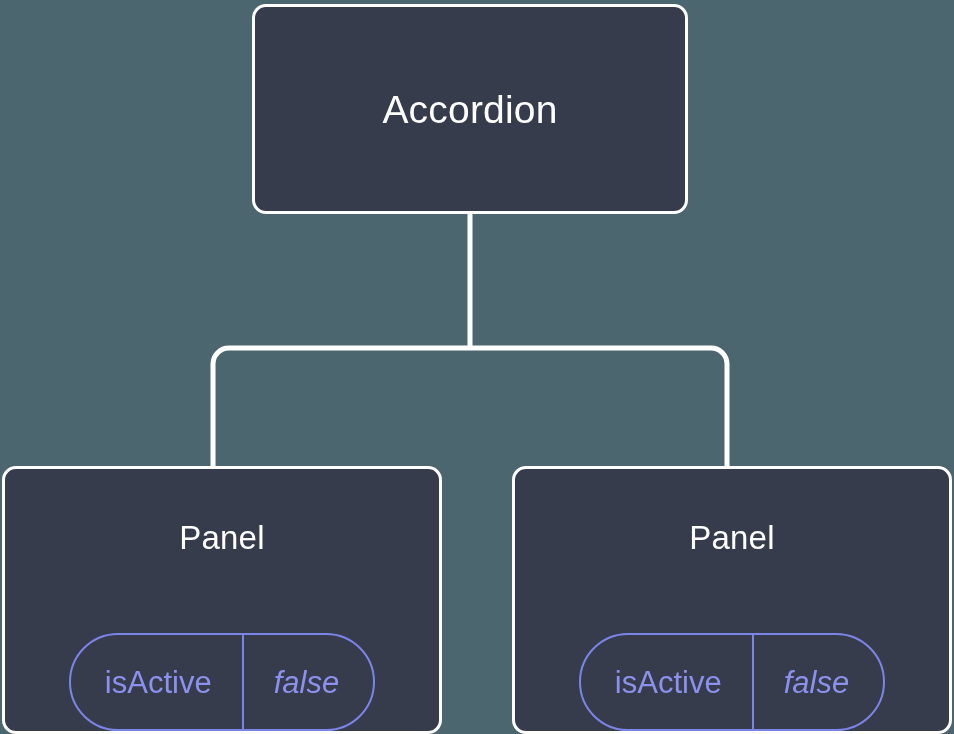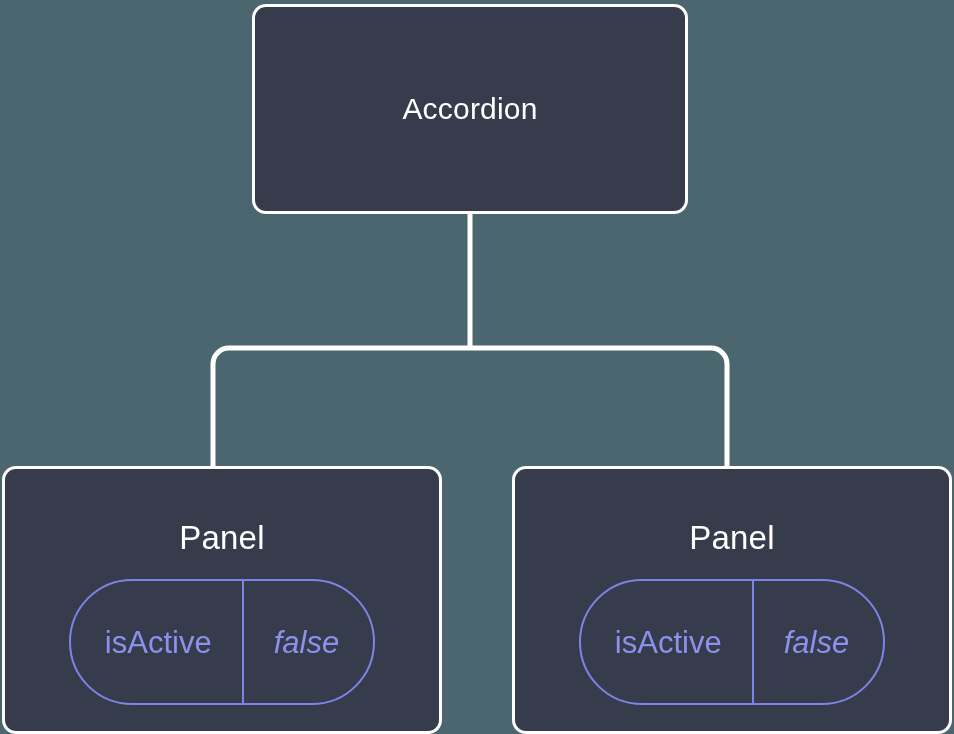--- a/index.html
+++ b/index.html
@@ -46,49 +46,49 @@
 
   .node-root {
     left: 252px;
     top: 4px;
     width: 436px;
     height: 210px;
   }
 
   .node-title {
     color: #ffffff;
-    font-size: 30px;
+    font-size: 39px;
     font-weight: 400;
     letter-spacing: 0.2px;
     line-height: 1;
     white-space: nowrap;
   }
 
   .node-panel {
     width: 440px;
     height: 268px;
     top: 466px;
-    justify-content: flex-start;
+    justify-content: space-between;
     padding-top: 52px;
   }
   .node-panel-left  { left: 2px; }
   .node-panel-right { left: 512px; }
 
   .node-panel .node-title {
     font-size: 33px;
   }
 
   
   .prop-pill {
     margin-top: 25px;
     display: flex;
     align-items: stretch;
     border: 2px solid #7d84e8;
     border-radius: 999px;
-    height: 126px;
+    height: 98px;
     box-sizing: border-box;
     overflow: hidden;
   }
 
   .prop-key, .prop-value {
     display: flex;
     align-items: center;
     justify-content: center;
     color: #8b91ed;
     font-size: 31px;

